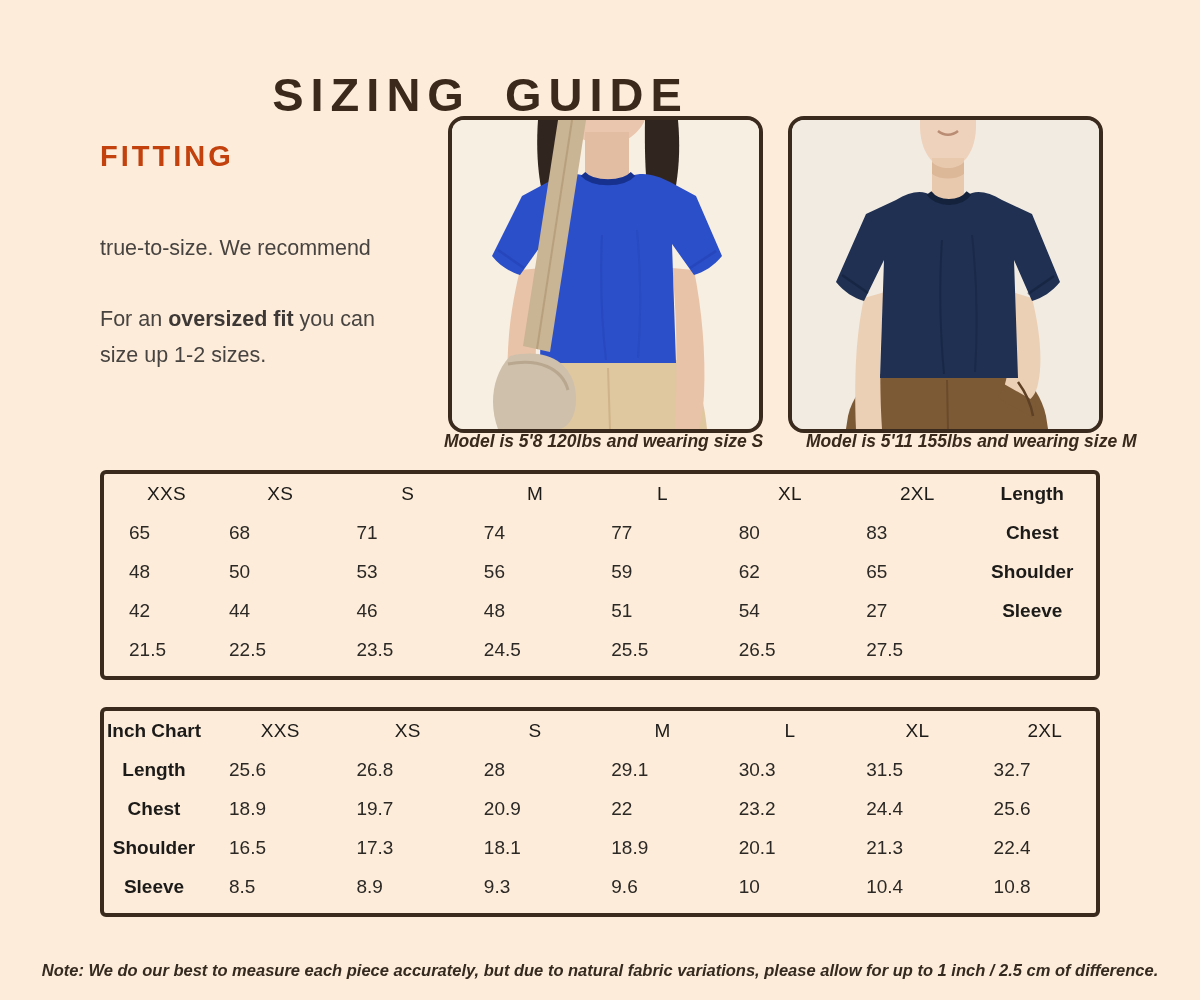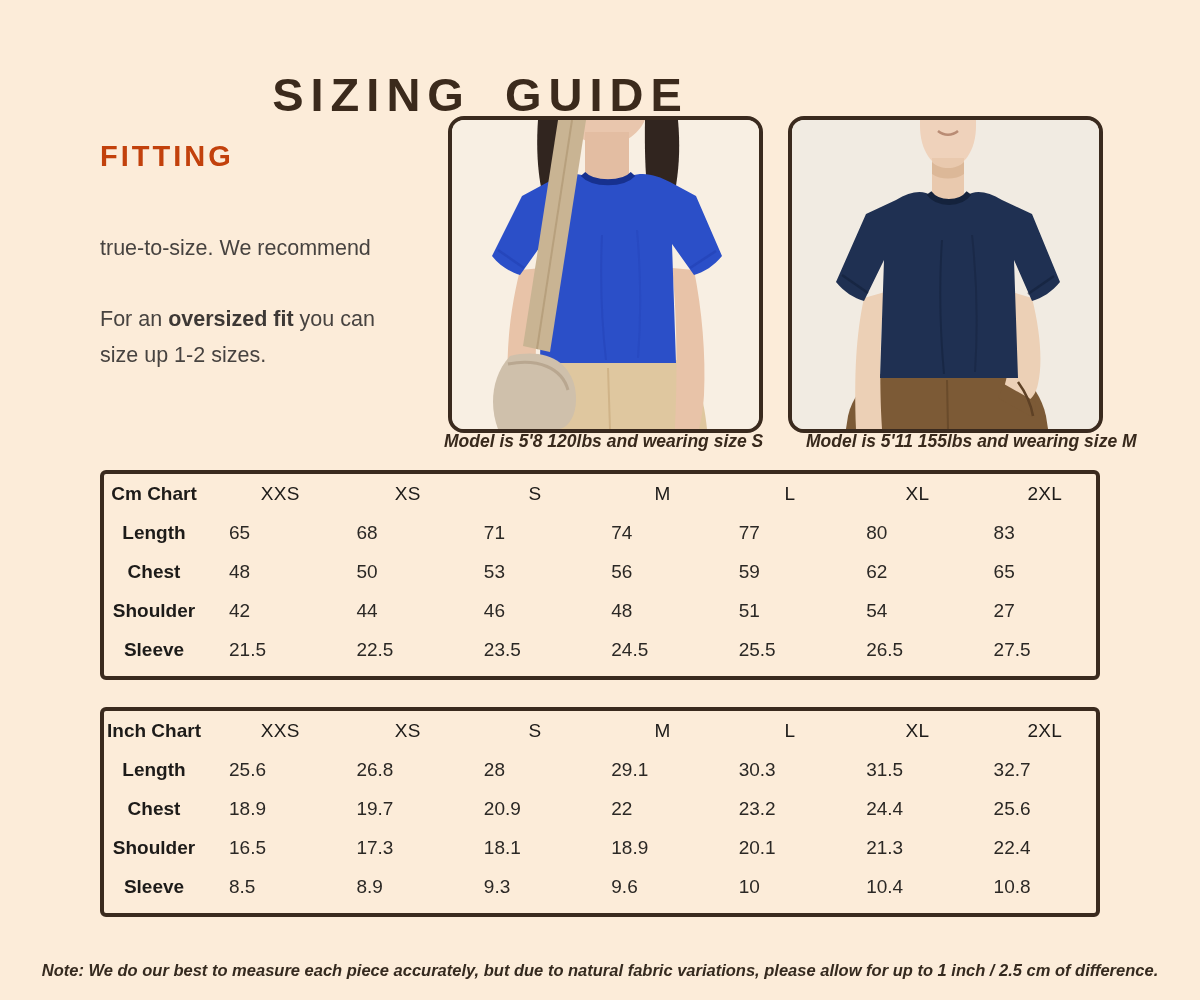--- a/index.html
+++ b/index.html
@@ -148,21 +148,20 @@
     <path d="M137,73 C146,85 168,85 177,73" stroke="#14223c" stroke-width="6" fill="none"></path>
     <path d="M150,120 C147,165 148,210 152,254" stroke="#0f1c33" stroke-width="2" opacity="0.4" fill="none"></path>
     <path d="M180,115 C185,160 186,205 183,252" stroke="#0f1c33" stroke-width="2" opacity="0.3" fill="none"></path>
     <path d="M50,155 L76,173" stroke="#0f1c33" stroke-width="2.5" opacity="0.5" fill="none"></path>
     <path d="M236,174 L262,156" stroke="#0f1c33" stroke-width="2.5" opacity="0.5" fill="none"></path>
   </svg>
 </figure>
 <figcaption class="abs photo-caption" id="caption-2">Model is 5'11 155lbs and wearing size M</figcaption>
 
 <div class="abs size-table" id="table-0">
-    <div class="hdr corner">Cm Chart</div>
     <div class="hdr colhead">XXS</div>
     <div class="hdr colhead">XS</div>
     <div class="hdr colhead">S</div>
     <div class="hdr colhead">M</div>
     <div class="hdr colhead">L</div>
     <div class="hdr colhead">XL</div>
     <div class="hdr colhead">2XL</div>
     <div class="rowlabel">Length</div>
     <div class="cell">65</div>
     <div class="cell">68</div>

